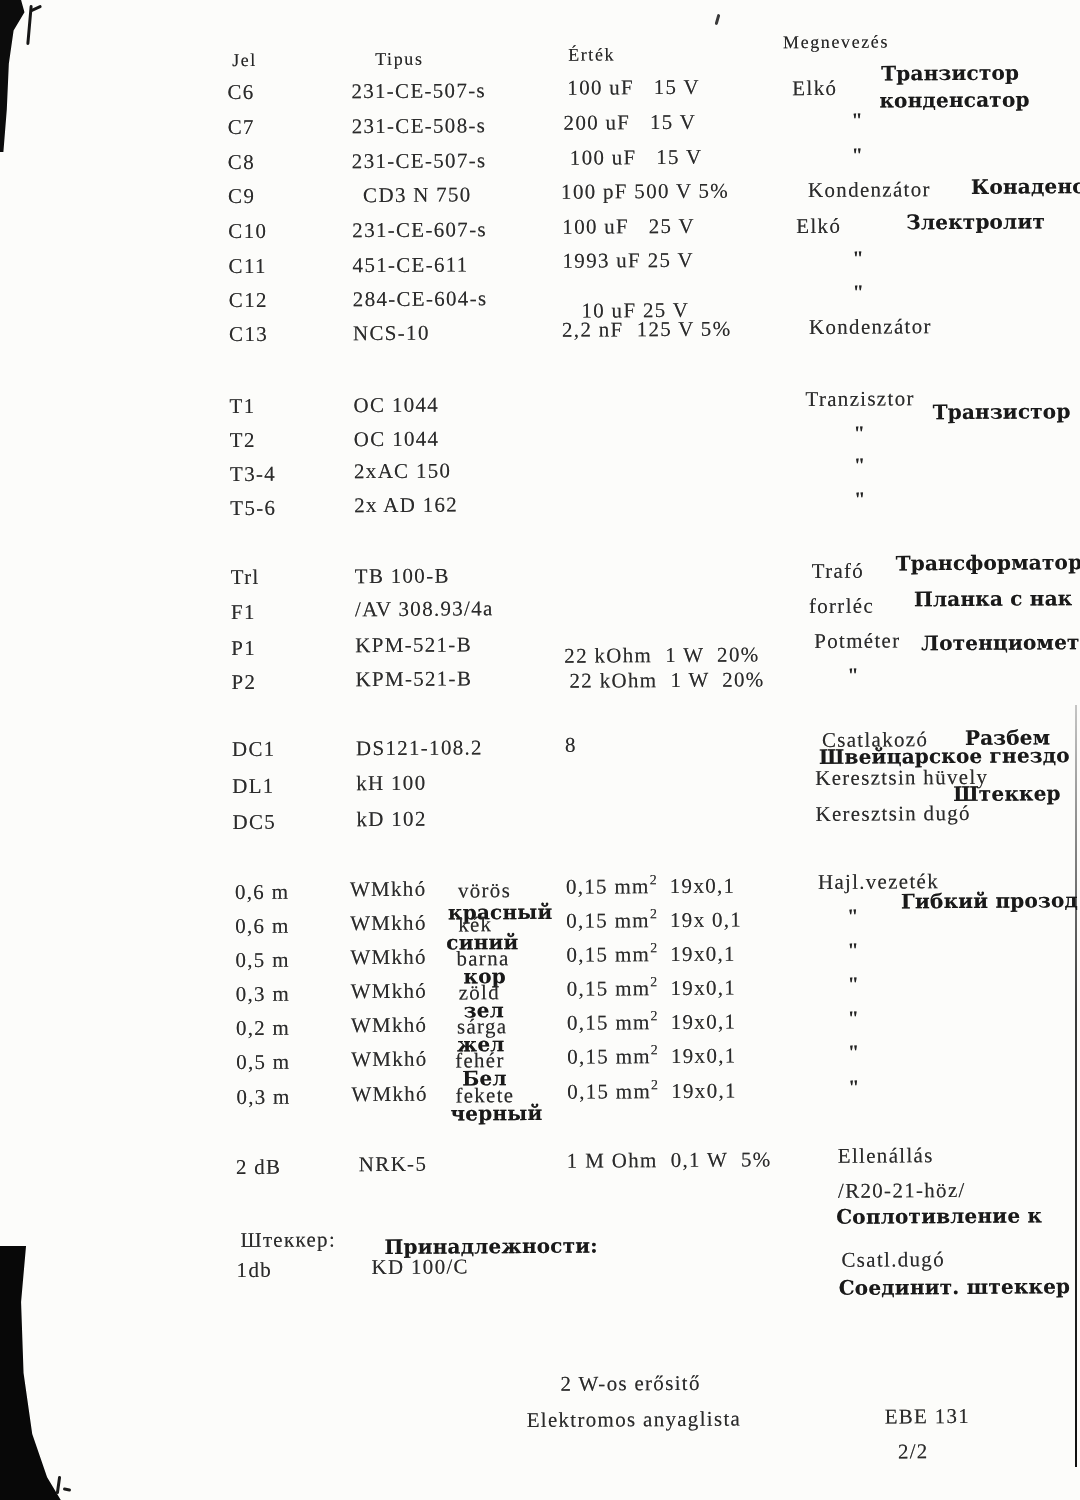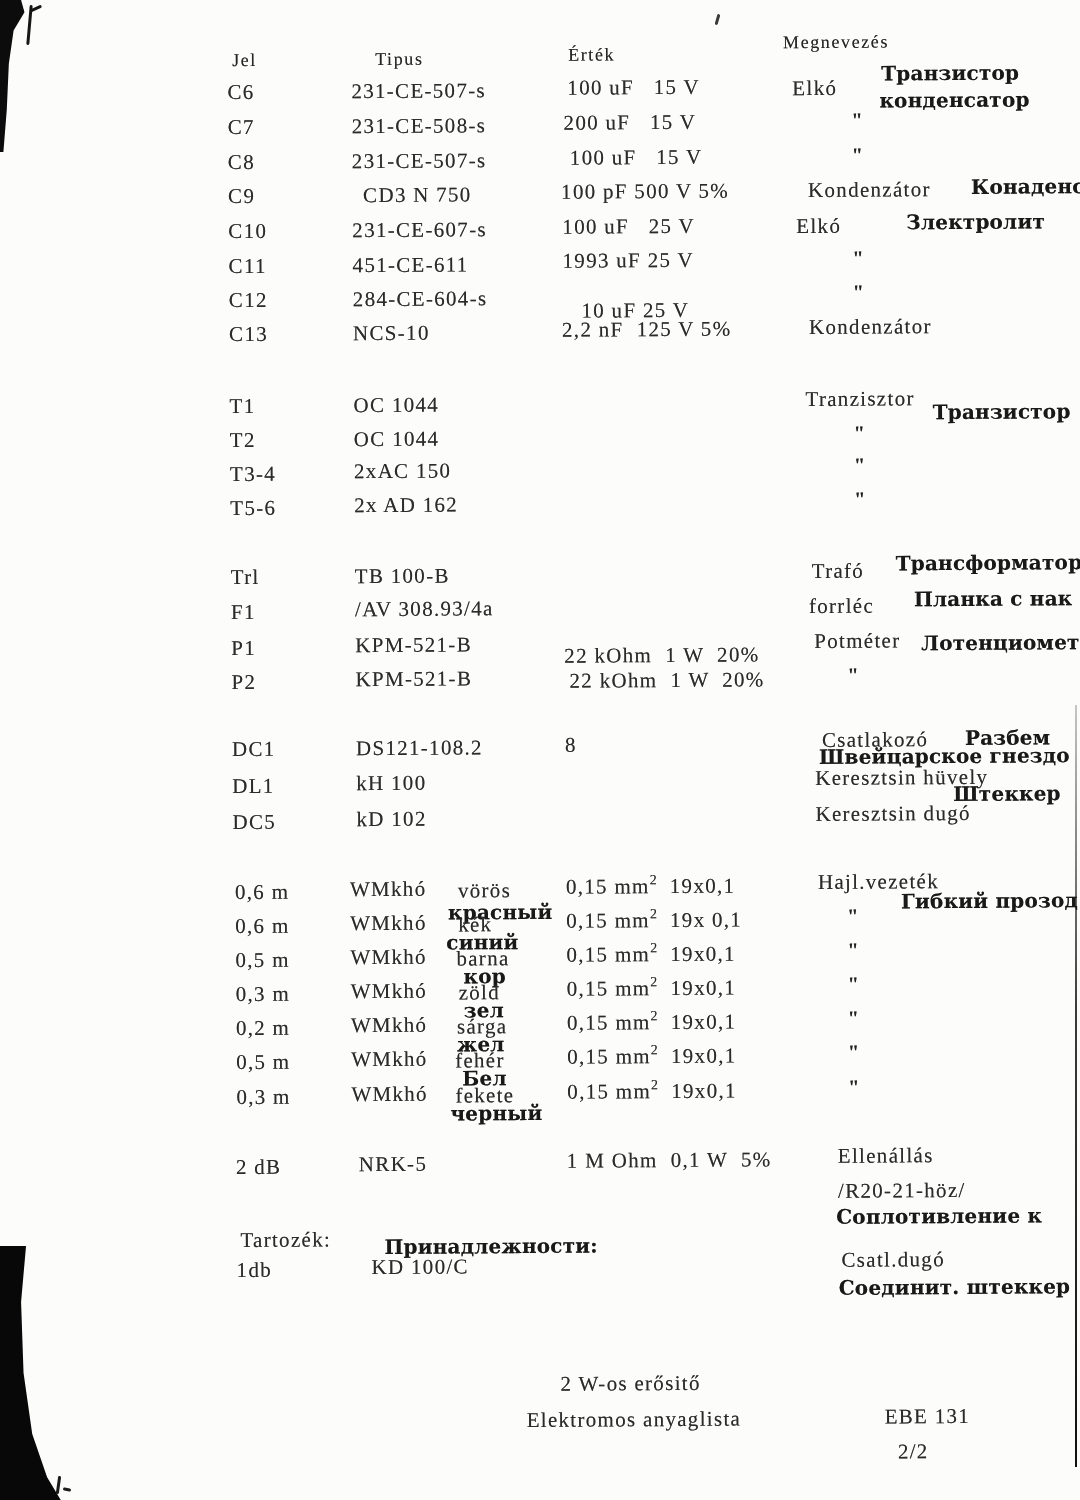--- a/index.html
+++ b/index.html
@@ -193,21 +193,21 @@
     <span class="t" style="left:565px;top:1082px"><span>0,15 mm</span><span class="sup">2</span><span>  19x0,1</span></span>
     <span class="t ditto" style="left:846px;top:1080px">"</span>
 
     <span class="t" style="left:233px;top:1155px">2 dB</span>
     <span class="t" style="left:356px;top:1153px">NRK-5</span>
     <span class="t" style="left:564px;top:1151px">1 M Ohm  0,1 W  5%</span>
     <span class="t" style="left:835px;top:1148px">Ellenállás</span>
     <span class="t" style="left:835px;top:1183px">/R20-21-höz/</span>
     <span class="t ru" style="left:833px;top:1209px">Соплотивление к</span>
 
-    <span class="t" style="left:237px;top:1228px">Tartozék:</span>
+    <span class="t" style="left:237px;top:1228px">Штеккер:</span>
     <span class="t ru" style="left:381px;top:1236px">Принадлежности:</span>
     <span class="t" style="left:233px;top:1258px">1db</span>
     <span class="t" style="left:368px;top:1256px">KD 100/C</span>
     <span class="t" style="left:838px;top:1252px">Csatl.dugó</span>
     <span class="t ru" style="left:835px;top:1280px">Соединит. штеккер</span>
 
     <span class="t" style="left:556px;top:1374px">2 W-os erősitő</span>
     <span class="t" style="left:522px;top:1410px">Elektromos anyaglista</span>
     <span class="t" style="left:880px;top:1409px">EBE 131</span>
     <span class="t" style="left:893px;top:1444px">2/2</span>

